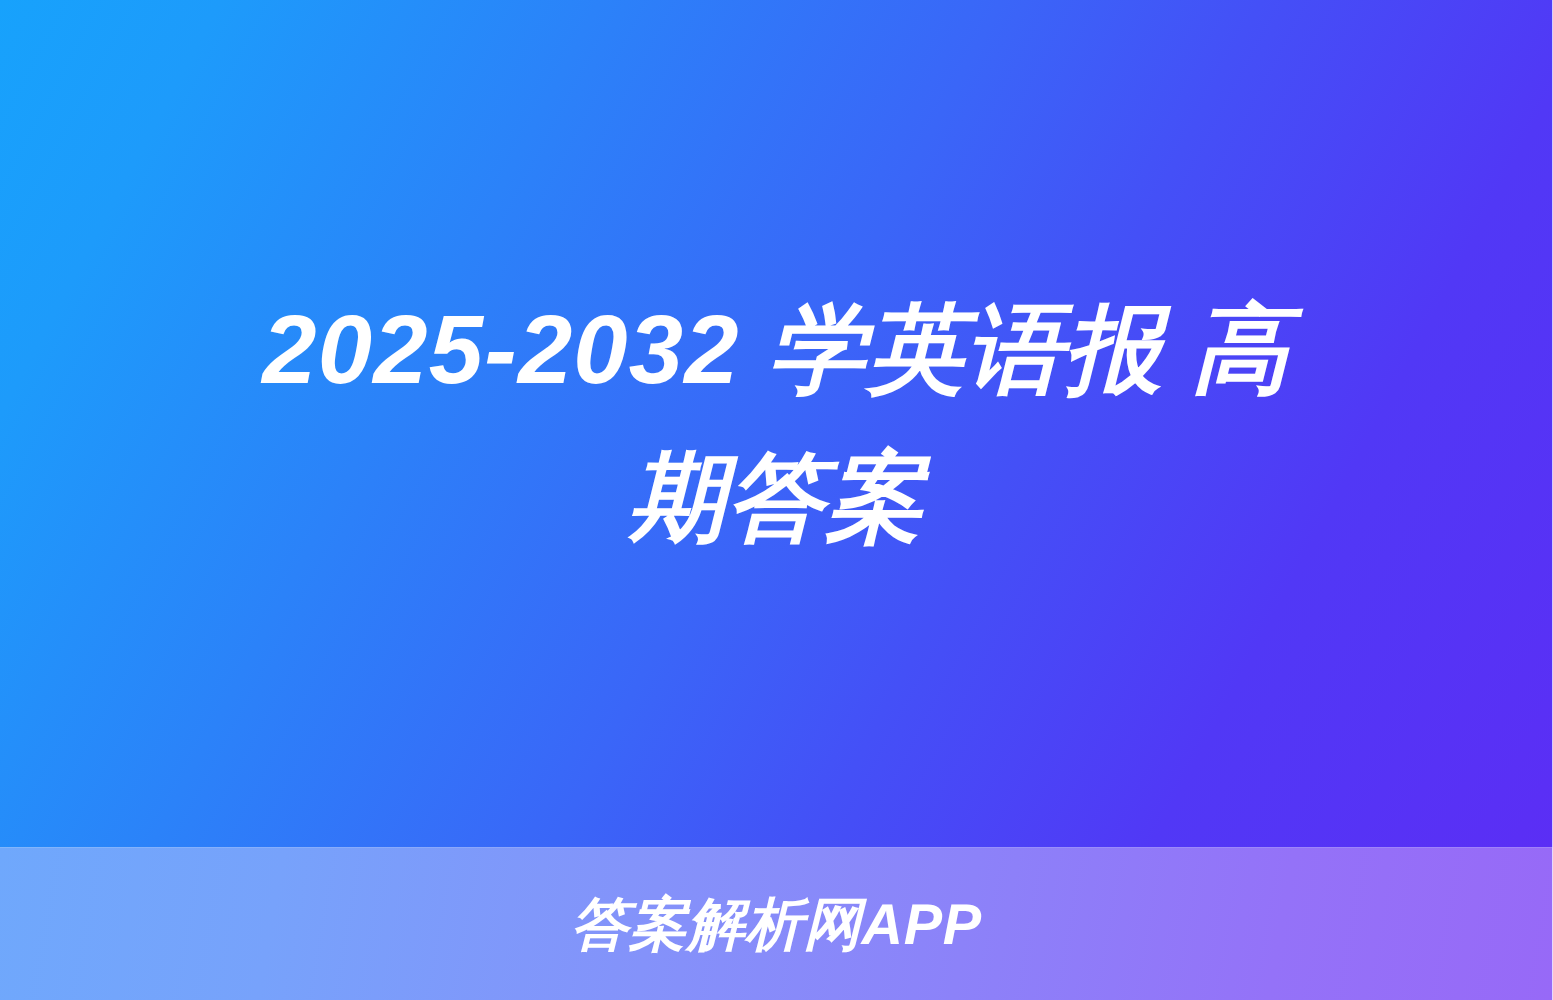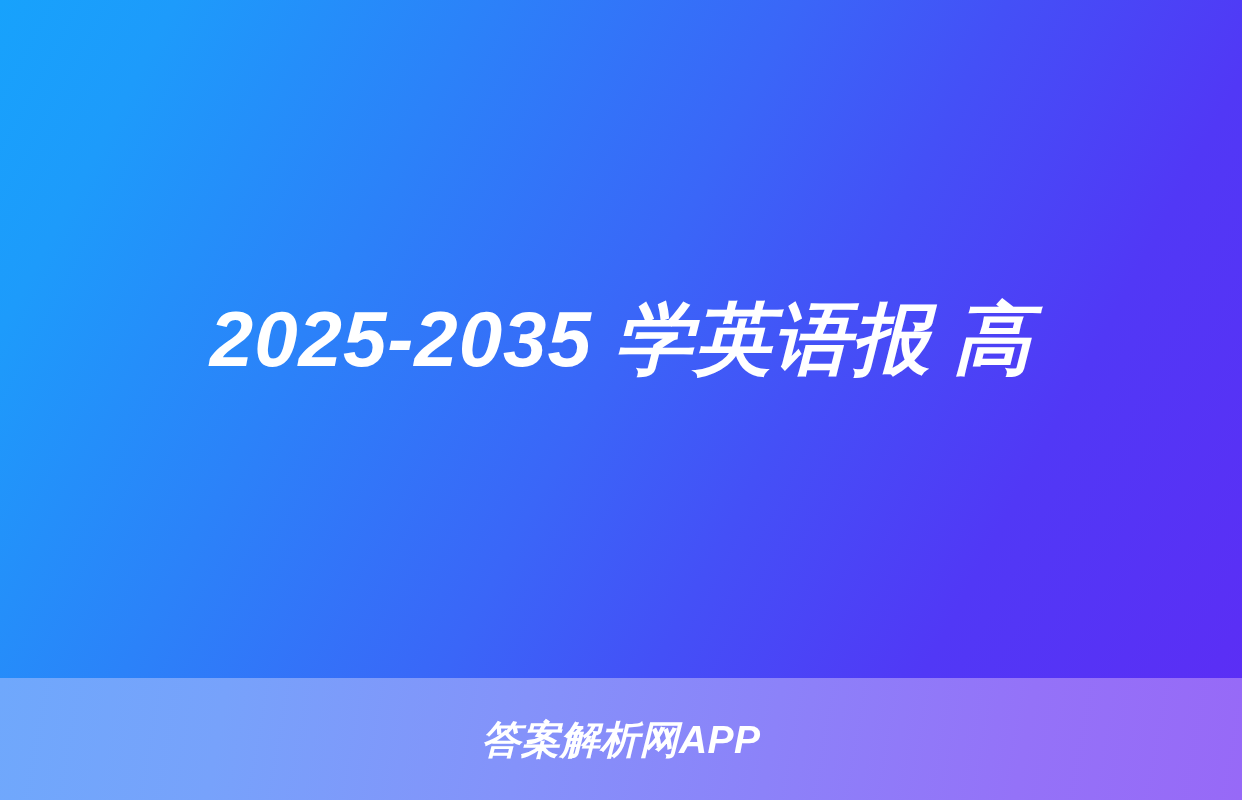--- a/index.html
+++ b/index.html
@@ -80,36 +80,37 @@
     font-style: italic;
     letter-spacing: 1px;
     word-break: break-all;
     text-rendering: optimizeLegibility;
   }
 
   
   .footer-text {
     margin: 0;
     color: #ffffff;
-    font-size: 39px;
+    font-size: 46px;
     font-weight: 700;
     font-style: italic;
     letter-spacing: 0.5px;
     line-height: 1;
     white-space: nowrap;
   }
 </style>
 </head>
 <body>
 
 <div class="canvas">
 
   <div class="hero"></div>
 
   <div class="title-block">
-    <p class="title-text">2025-2035 学英语报 高</p>
+    <p class="title-text">2025-2032 学英语报 高</p>
+    <p class="title-text">期答案</p>
   </div>
 
   <div class="footer-band">
     <p class="footer-text">答案解析网APP</p>
   </div>
 
 </div>
 
 </body></html>

